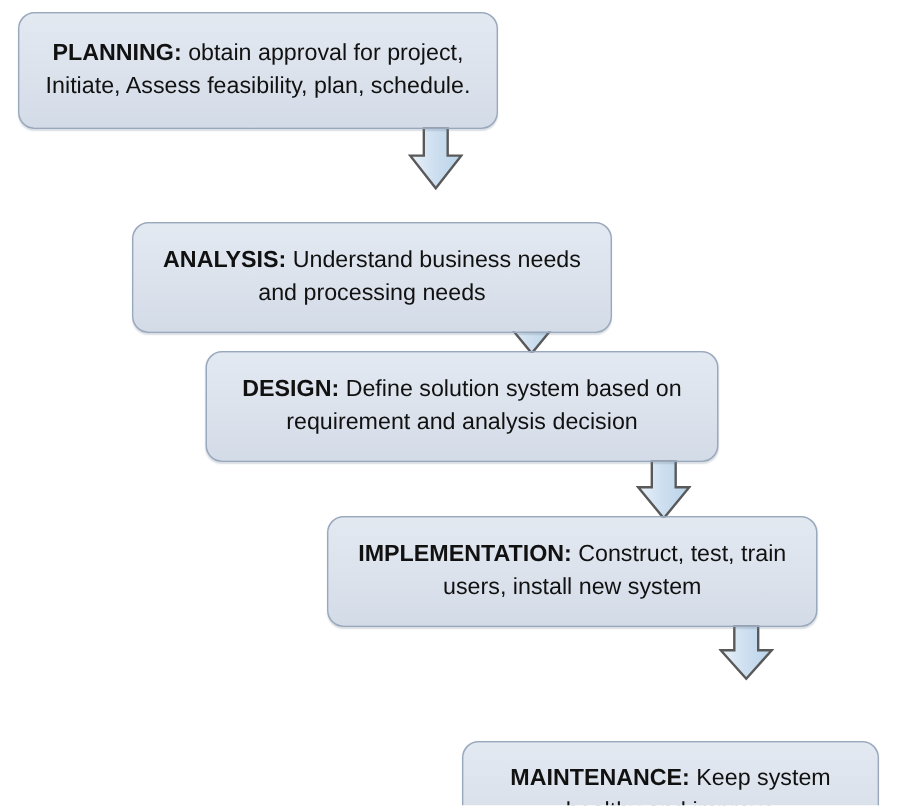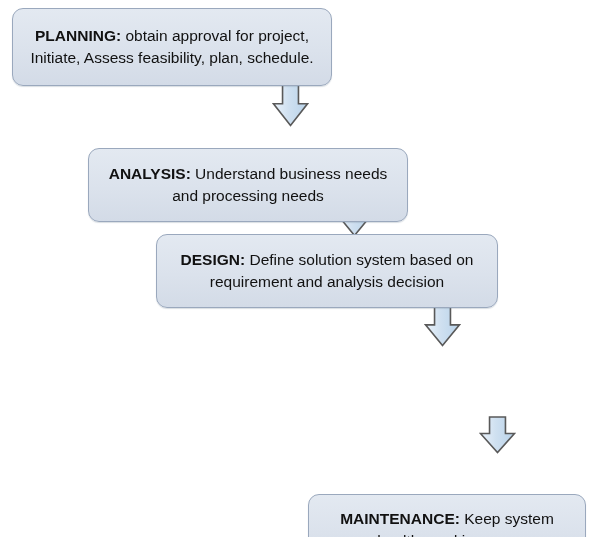--- a/index.html
+++ b/index.html
@@ -87,19 +87,22 @@
           </linearGradient>
         </defs>
         <polygon points="10.545,1 26.455,1 26.455,17.48 35.5,17.48 18.5,36.5 1.5,17.48 10.545,17.48" fill="url(#ag-implementation-to-maintenance)" stroke="#595959" stroke-width="1.6" stroke-linejoin="miter"></polygon>
       </svg></span>
     <div class="stage-box" style="left: 12px; top: 8px; width: 320px; height: 78px;">
       <span class="stage-text"><b>PLANNING:</b><span> obtain approval for project, Initiate, Assess feasibility, plan, schedule.</span></span>
     </div>
     <div class="stage-box" style="left: 88px; top: 124px; width: 320px; height: 74px; margin-top: 24px;">
       <span class="stage-text"><b>ANALYSIS:</b><span> Understand business needs and processing needs</span></span>
     </div>
-    <div class="stage-box" style="left: 156px; top: 234px; width: 342px; height: 74px;">
+    <div class="stage-box" style="left: 137px; top: 234px; width: 342px; height: 74px;">
       <span class="stage-text"><b>DESIGN:</b><span> Define solution system based on requirement and analysis decision</span></span>
+    </div>
+    <div class="stage-box" style="left: 218px; top: 344px; width: 327px; height: 74px;">
+      <span class="stage-text"><b>IMPLEMENTATION:</b><span> Construct, test, train users, install new system</span></span>
     </div>
     <div class="stage-box" style="left: 308px; top: 450px; width: 278px; height: 71px; margin-top: 44px;">
       <span class="stage-text"><b>MAINTENANCE:</b><span> Keep system healthy and improve</span></span>
     </div>
   </div>
 
 </body></html>

